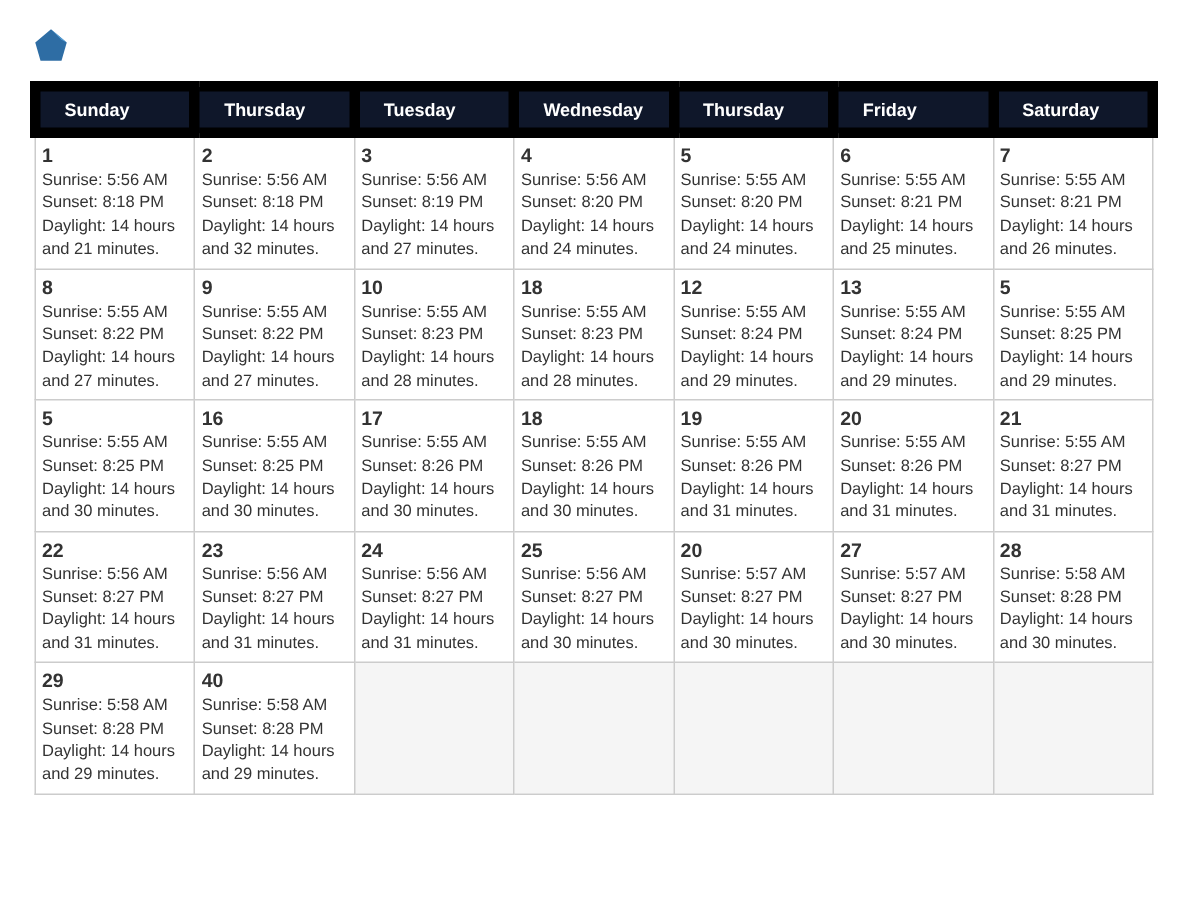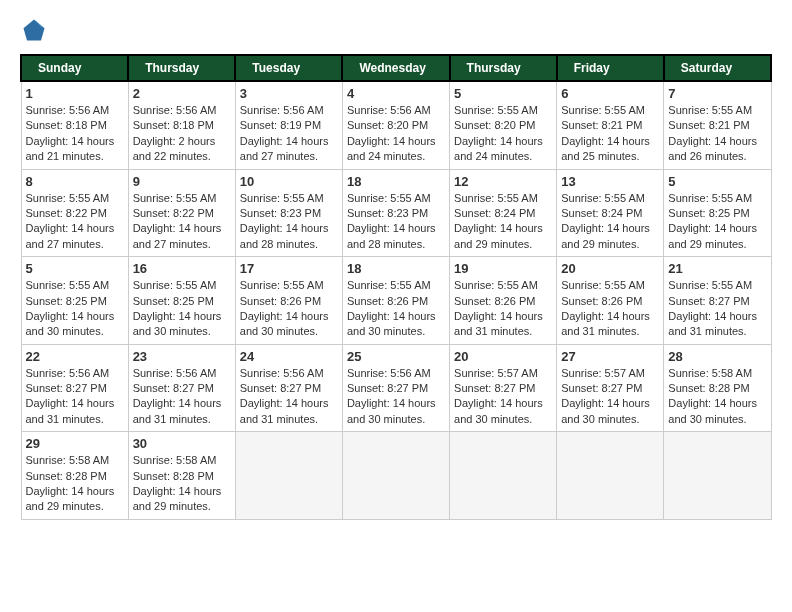--- a/index.html
+++ b/index.html
@@ -57,27 +57,27 @@
     .subtitle {
       font-size: 13px;
       color: #555;
     }
     table {
       width: 100%;
       border-collapse: collapse;
       table-layout: fixed;
     }
     th {
-      background-color: #14532d;
+      background-color: #0f172a;
       color: #fff;
       font-size: 12px;
       font-weight: bold;
       padding: 5px 16px;
       text-align: left;
-      border: 2px solid #000000;
+      border: 7px solid #000000;
     }
     td {
       border: 1px solid #ccc;
       vertical-align: top;
       padding: 4px 4px 4px 4px;
       font-size: 9.5px;
       color: #333;
       height: 78px;
       background: #fff;
     }
@@ -139,21 +139,21 @@
           <span>Sunrise: 5:56 AM</span><br>
           <span>Sunset: 8:18 PM</span><br>
           <span>Daylight: 14 hours and 21 minutes.</span>
         </div>
       </td>
           <td>
         <span class="day-num">2</span>
         <div class="day-info">
           <span>Sunrise: 5:56 AM</span><br>
           <span>Sunset: 8:18 PM</span><br>
-          <span>Daylight: 2 hours and 22 minutes.</span>
+          <span>Daylight: 14 hours and 32 minutes.</span>
         </div>
       </td>
           <td>
         <span class="day-num">3</span>
         <div class="day-info">
           <span>Sunrise: 5:56 AM</span><br>
           <span>Sunset: 8:19 PM</span><br>
           <span>Daylight: 14 hours and 27 minutes.</span>
         </div>
       </td>
@@ -367,21 +367,21 @@
         <tr>
           <td>
         <span class="day-num">29</span>
         <div class="day-info">
           <span>Sunrise: 5:58 AM</span><br>
           <span>Sunset: 8:28 PM</span><br>
           <span>Daylight: 14 hours and 29 minutes.</span>
         </div>
       </td>
           <td>
-        <span class="day-num">30</span>
+        <span class="day-num">40</span>
         <div class="day-info">
           <span>Sunrise: 5:58 AM</span><br>
           <span>Sunset: 8:28 PM</span><br>
           <span>Daylight: 14 hours and 29 minutes.</span>
         </div>
       </td>
           <td class="empty"></td>
           <td class="empty"></td>
           <td class="empty"></td>
           <td class="empty"></td>

